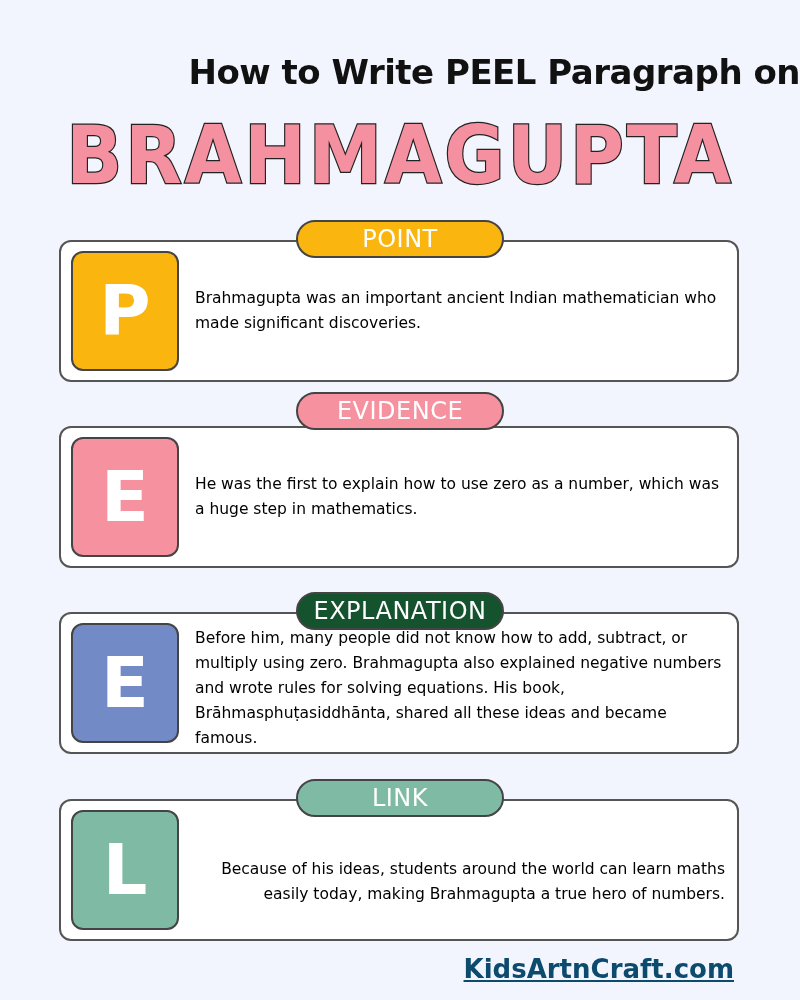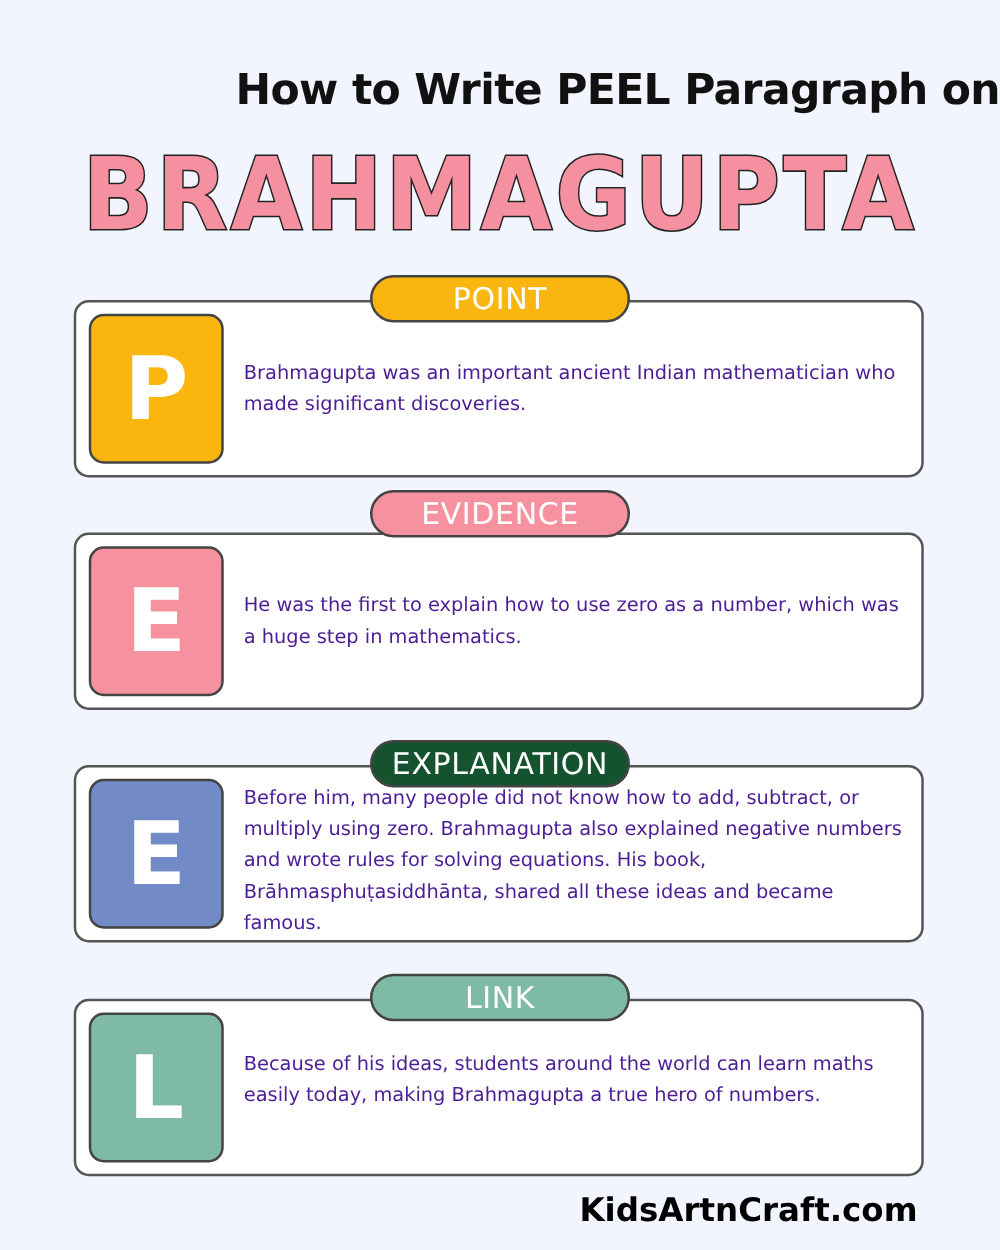--- a/index.html
+++ b/index.html
@@ -62,29 +62,30 @@
     color: #fff;
     font-family: "DejaVu Sans", sans-serif;
     font-weight: bold;
     font-size: 70px;
   }
   .body-text {
     position: absolute; left: 134px; right: 12px;
     font-family: "DejaVu Sans", sans-serif;
     font-size: 15.5px;
     line-height: 25px;
-    color: #4c1d95;
+    color: #000000;
     display: flex; align-items: center;
   }
   .footer {
     position: absolute; right: 66px; top: 954px;
     font-family: "DejaVu Sans", sans-serif;
     font-weight: bold;
     font-size: 26px;
-    color: #000000;
+    color: #0c4a6e;
+    text-decoration: underline;
   }
 </style>
 </head>
 <body>
 
 <div class="subtitle">How to Write PEEL Paragraph on</div>
 <div class="title">BRAHMAGUPTA</div>
 
 <div class="card" style="top:240px; height:142px;">
   <div class="letter-box" style="top:9px; background:#fbb50f;">
@@ -113,19 +114,19 @@
   <div class="body-text" style="top:8px; height:132px;">
     <span>Before him, many people did not know how to add, subtract, or multiply using zero. Brahmagupta also explained negative numbers and wrote rules for solving equations. His book, Brāhmasphuṭasiddhānta, shared all these ideas and became famous.</span>
   </div>
 </div>
 <div class="tag" style="top:592px; background:#14532d;">EXPLANATION</div>
 
 <div class="card" style="top:799px; height:142px;">
   <div class="letter-box" style="top:9px; background:#7fbaa5;">
     <span>L</span>
   </div>
-  <div class="body-text" style="top:4px; height:118px;">
+  <div class="body-text" style="top:22px; height:118px;text-align:right;">
     <span>Because of his ideas, students around the world can learn maths easily today, making Brahmagupta a true hero of numbers.</span>
   </div>
 </div>
 <div class="tag" style="top:779px; background:#7fbaa5;">LINK</div>
 
 <div class="footer">KidsArtnCraft.com</div>
 
 </body></html>

